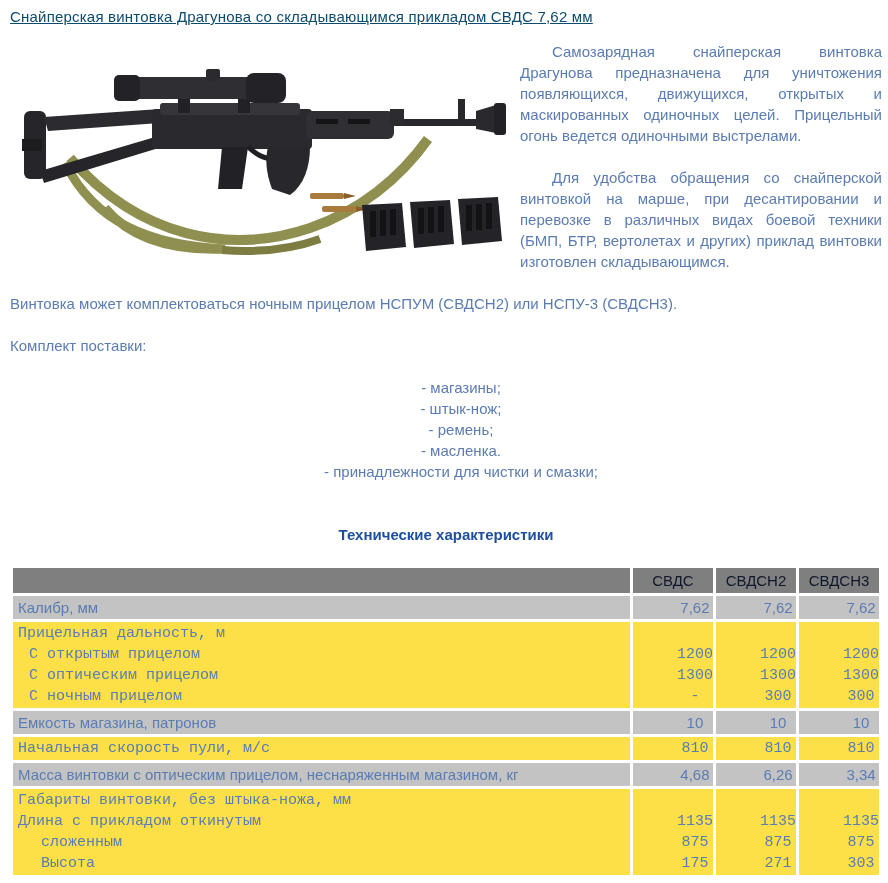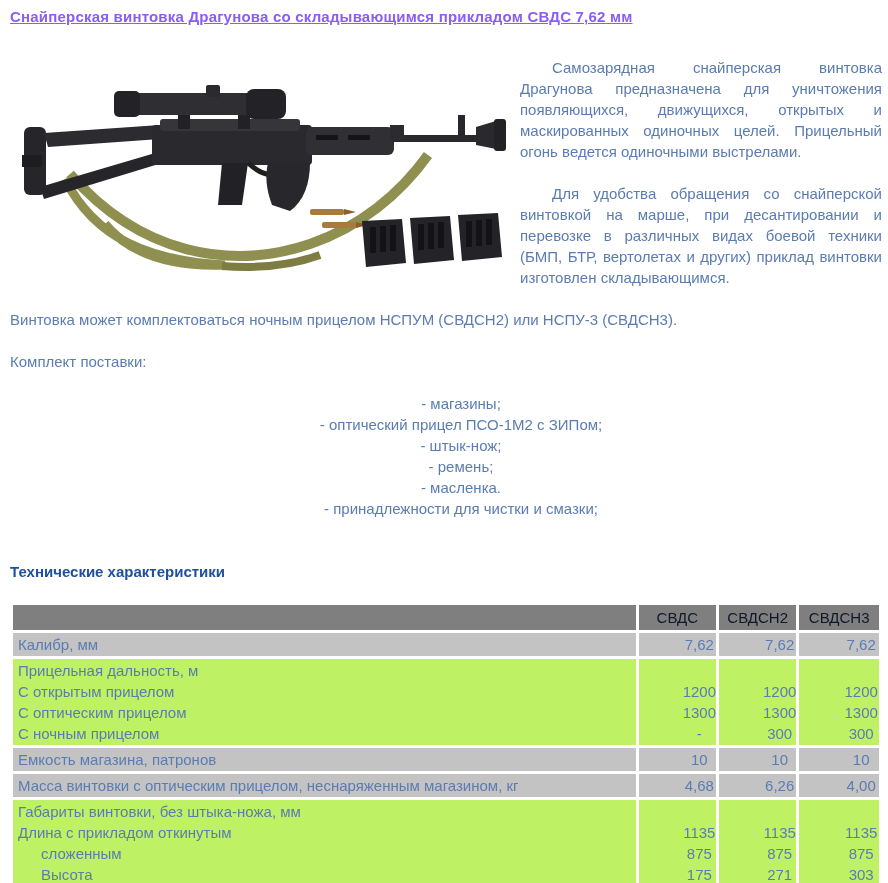--- a/index.html
+++ b/index.html
@@ -2,50 +2,50 @@
 <html><head>
 <meta charset="utf-8">
 <style>
   html,body{margin:0;padding:0;}
   body{
     width:888px;height:883px;overflow:hidden;background:#ffffff;
     font-family:"Liberation Sans",sans-serif;color:#5b7cb2;
   }
   .page{padding:8px 6px 0 10px;}
   .title{
-    font-size:15px;font-weight:bold;color:#8b5cf6;
-    text-decoration:underline;margin:0 0 32px 0;letter-spacing:.2px;
+    font-size:15px;font-weight:normal;color:#0c4a6e;
+    text-decoration:underline;margin:0 0 16px 0;letter-spacing:.2px;
   }
   .photo{float:left;width:502px;height:212px;margin:2px 8px 4px 0;}
   .photo svg{display:block;}
   p.body-p{font-size:15px;line-height:21px;text-align:justify;margin:12px 0 21px 0;}
   p.first-indent{text-indent:32px;}
   p.left{text-align:left;}
   .kit-head{margin-bottom:0;}
   .kit-list{margin:0 0 0 0;}
   .kit-item{font-size:15px;line-height:21px;padding-left:30px;text-align:center;}
   .specs-heading{
-    clear:both;font-size:15px;font-weight:bold;
+    clear:both;text-align:center;font-size:15px;font-weight:bold;
     color:#1d4f9e;margin:44px 0 22px 0;
   }
   table.specs{border-collapse:separate;border-spacing:3px;table-layout:fixed;margin-left:0;}
   col.c-label{width:644px;}
   col.c-v1{width:56px;}
   col.c-v2{width:74px;}
   col.c-v3{width:80px;}
   td.hcell{
     background:#7f7f7f;color:#0f172a;text-align:center;
     font-size:15px;height:23px;overflow:hidden;
   }
   td.cell{vertical-align:top;font-size:15px;padding:1px 0;overflow:hidden;}
   td.gray{background:#c3c3c3;}
-  td.cream{background:#bef264;}
+  td.cream{background:#fde047;font-family:Liberation Mono, monospace;}
   .line{height:21px;line-height:21px;white-space:nowrap;overflow:hidden;padding-left:44px;}
   td.label-cell .line{padding-left:5px;}
-  td.label-cell .ind1{padding-left:5px;}
+  td.label-cell .ind1{padding-left:16px;}
   td.label-cell .ind2{padding-left:28px;}
   td.val-cell{text-align:center;}
 </style>
 </head>
 <body>
 
 <div class="page">
 
   <h1 class="title">Снайперская винтовка Драгунова со складывающимся прикладом СВДС 7,62 мм</h1>
 
@@ -114,21 +114,20 @@
   <p class="body-p first-indent">Самозарядная снайперская винтовка Драгунова предназначена для уничтожения появляющихся, движущихся, открытых и маскированных одиночных целей. Прицельный огонь ведется одиночными выстрелами.</p>
 
   <p class="body-p first-indent">Для удобства обращения со снайперской винтовкой на марше, при десантировании и перевозке в различных видах боевой техники (БМП, БТР, вертолетах и других) приклад винтовки изготовлен складывающимся.</p>
 
   <p class="body-p left">Винтовка может комплектоваться ночным прицелом НСПУМ (СВДСН2) или НСПУ-3 (СВДСН3).</p>
 
   <p class="body-p left kit-head">Комплект поставки:</p>
 
   <div class="kit-list" id="kit-list">
       <div class="kit-item">- магазины;</div>
-      <div class="kit-item">- оптический прицел ПСО-1М2 с ЗИПом;</div>
       <div class="kit-item">- штык-нож;</div>
       <div class="kit-item">- ремень;</div>
       <div class="kit-item">- масленка.</div>
       <div class="kit-item">- принадлежности для чистки и смазки;</div>
     </div>
 
   <h2 class="specs-heading">Технические характеристики</h2>
 
   <table class="specs" id="specs-table">
     <colgroup>
@@ -192,31 +191,45 @@
             <div class="line">10</div>
           </td>
           <td class="cell val-cell gray">
             <div class="line">10</div>
           </td>
           <td class="cell val-cell gray">
             <div class="line">10</div>
           </td>
         </tr>
         <tr>
+          <td class="cell label-cell cream">
+            <div class="line ind0">Начальная скорость пули, м/с</div>
+          </td>
+          <td class="cell val-cell cream">
+            <div class="line">810</div>
+          </td>
+          <td class="cell val-cell cream">
+            <div class="line">810</div>
+          </td>
+          <td class="cell val-cell cream">
+            <div class="line">810</div>
+          </td>
+        </tr>
+        <tr>
           <td class="cell label-cell gray">
             <div class="line ind0">Масса винтовки с оптическим прицелом, неснаряженным магазином, кг</div>
           </td>
           <td class="cell val-cell gray">
             <div class="line">4,68</div>
           </td>
           <td class="cell val-cell gray">
             <div class="line">6,26</div>
           </td>
           <td class="cell val-cell gray">
-            <div class="line">4,00</div>
+            <div class="line">3,34</div>
           </td>
         </tr>
         <tr>
           <td class="cell label-cell cream">
             <div class="line ind0">Габариты винтовки, без штыка-ножа, мм</div>
             <div class="line ind0">Длина с прикладом откинутым</div>
             <div class="line ind2">сложенным</div>
             <div class="line ind2">Высота</div>
           </td>
           <td class="cell val-cell cream">

